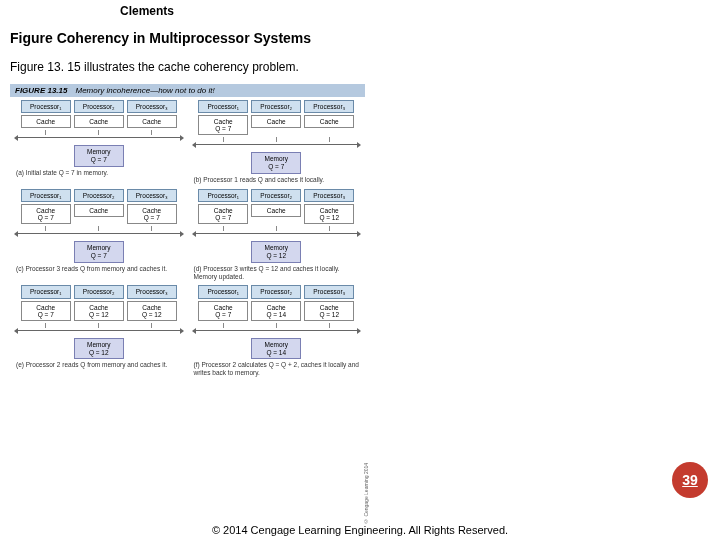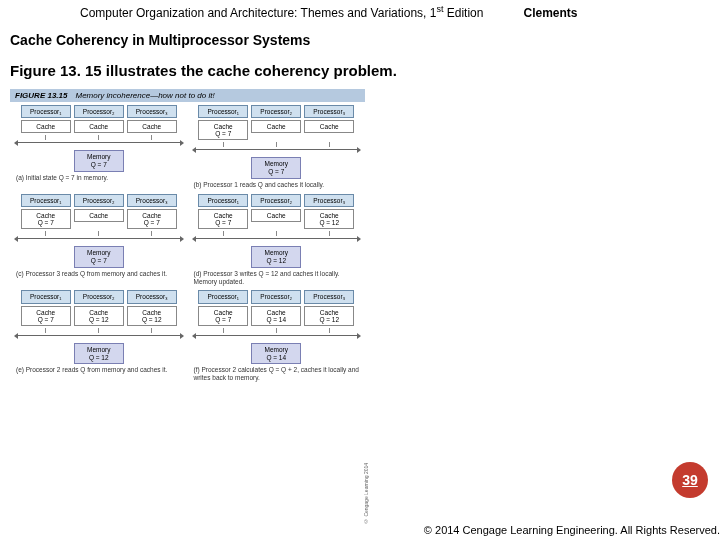--- a/index.html
+++ b/index.html
@@ -20,22 +20,22 @@
   }
   .book-title { flex: 0 0 auto; }
   .sup { font-size: 9px; vertical-align: super; }
   .author { padding-left: 40px; font-weight: bold; }
   .section-title {
     font-size: 14px;
     font-weight: bold;
     padding: 10px 0 8px 10px;
   }
   .caption {
-    font-size: 15px;
-    font-weight: bold;
+    font-size: 12px;
+    font-weight: normal;
     padding: 6px 0 6px 10px;
   }
   .figure-area {
     margin: 4px 0 0 10px;
     width: 355px;
   }
   .fig-label {
     background: #b5c9df;
     font-size: 8px;
     font-weight: bold;
@@ -125,21 +125,21 @@
     content:"";
     width:1px;
     height:5px;
     background:#888;
   }
   .copyright {
     position: absolute;
     bottom: 4px;
     left: 0;
     width: 100%;
-    text-align: right;
+    text-align: center;
     font-size: 11px;
   }
   .page-badge {
     position: absolute;
     right: 12px;
     bottom: 42px;
     width: 36px;
     height: 36px;
     border-radius: 50%;
     background: #c43b2e;
@@ -159,27 +159,24 @@
     color: #666;
     writing-mode: vertical-rl;
     transform: rotate(180deg);
     height: 70px;
   }
 </style>
 </head>
 <body>
 
 <div class="header-row">
-  <span class="book-title">
-    <span>Computer Organization and Architecture: Themes and Variations, 1</span><span class="sup">st</span><span> Edition</span>
-  </span>
   <span class="author">Clements</span>
 </div>
 
-<div class="section-title">Cache Coherency in Multiprocessor Systems</div>
+<div class="section-title">Figure Coherency in Multiprocessor Systems</div>
 
 <div class="caption">Figure 13. 15 illustrates the cache coherency problem.</div>
 
 <div class="figure-area">
   <div class="fig-label">
     <span>FIGURE 13.15</span>
     <span class="desc">Memory incoherence—how not to do it!</span>
   </div>
   <div class="panel-grid" id="panel-grid">
       <div class="panel">

